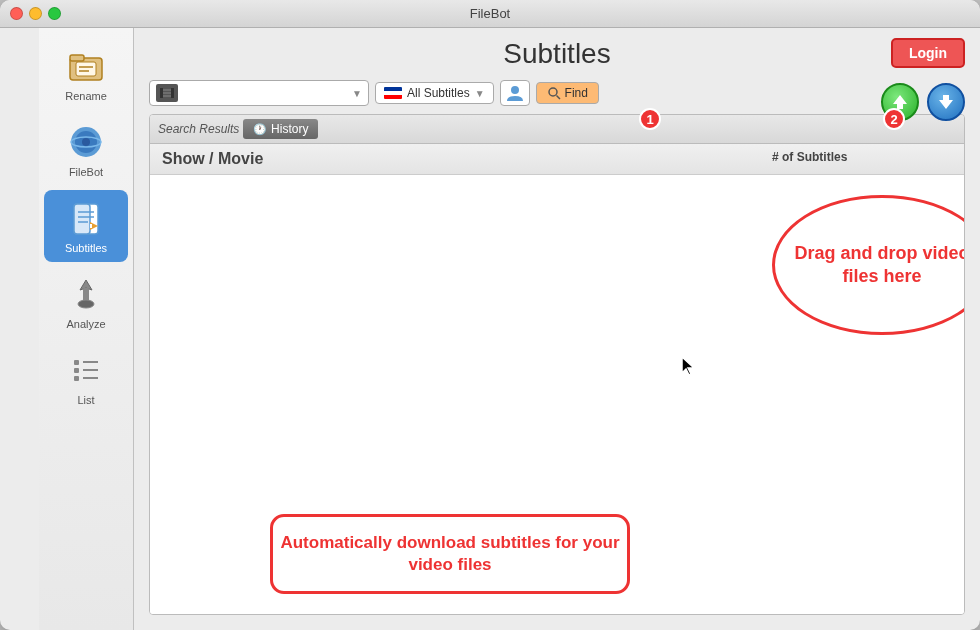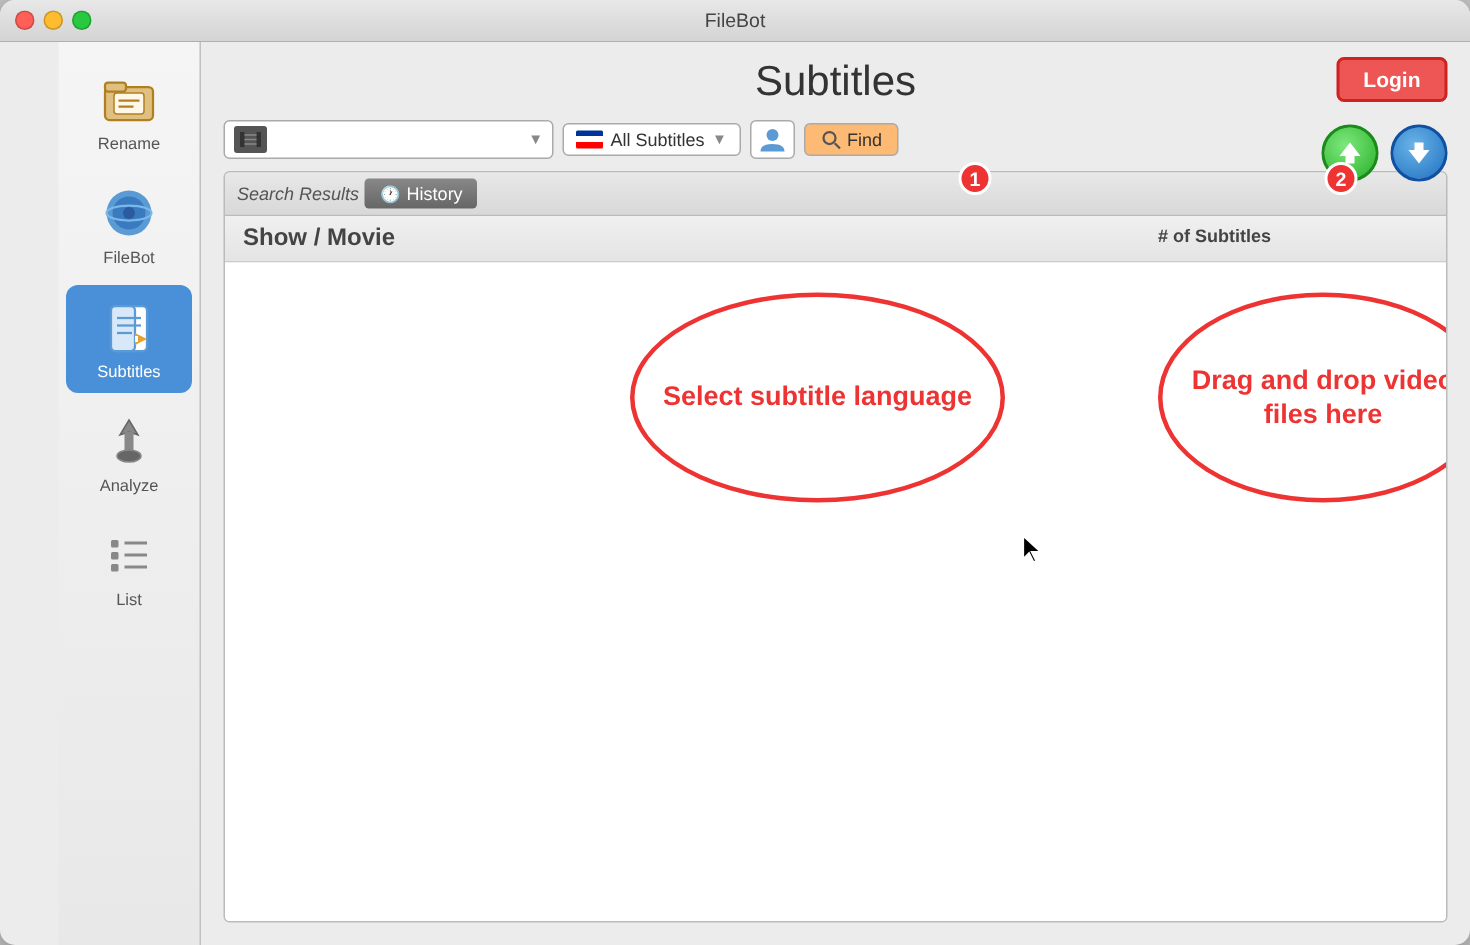--- a/index.html
+++ b/index.html
@@ -515,29 +515,29 @@
         </div>
 
         <div class="table-body">
 
           <div style="position:absolute; left:530px; top:180px; pointer-events:none; z-index:5;">
             <svg width="16" height="22" viewBox="0 0 16 22">
               <polygon points="2,2 2,18 6,14 9,20 11,19 8,13 14,13" fill="black" stroke="white" stroke-width="1.5"></polygon>
             </svg>
           </div>
 
-          <div class="annotation-oval" style="left: 270px; top: 20px; width: 250px; height: 140px; font-size:18px;">
-            <span>Select subtitle
-language</span>
-          </div>
 
           <div class="annotation-oval" style="left: 622px; top: 20px; width: 220px; height: 140px; font-size:18px;">
             <span>Drag and drop
 video files here</span>
           </div>
 
+          <div class="annotation-rect" style="left: 120px; bottom: 20px; width: 360px; height: 80px; font-size:17px;">
+            <span>Automatically download subtitles
+for your video files</span>
+          </div>
 
         </div>
       </div>
 
     </div>
   </div>
 </div>
 
 </body></html>

